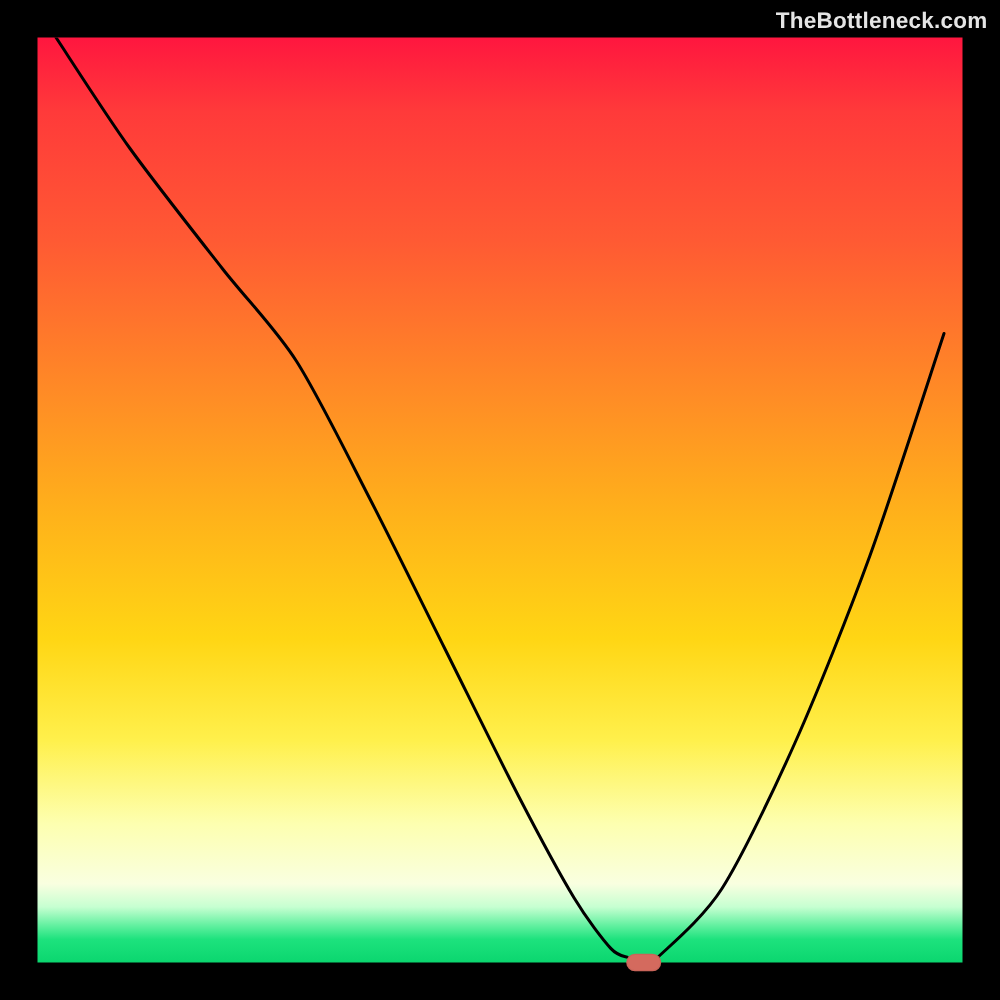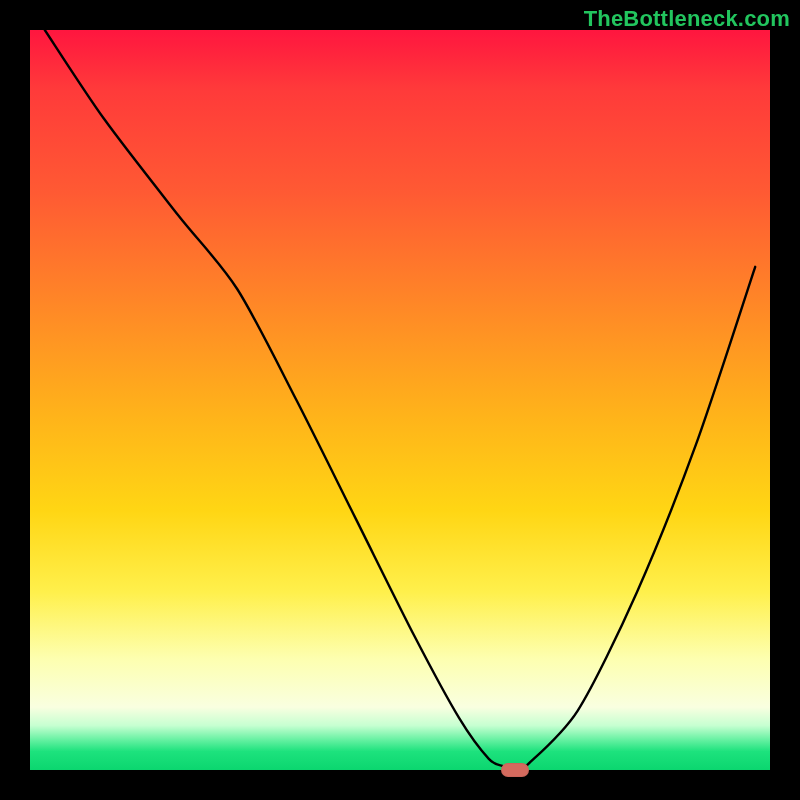--- a/index.html
+++ b/index.html
@@ -39,22 +39,22 @@
         #c6ffd1 94%,
         #62f0a0 96%,
         #1de27d 97.5%,
         #0bd66f 100%
       );
   }
   .watermark {
     position: absolute;
     top: 6px;
     right: 10px;
-    color: #22c55e;
-    font-size: 22px;
+    color: #e5e5e5;
+    font-size: 18px;
     font-weight: 600;
     letter-spacing: 0.2px;
     user-select: none;
   }
   .curve {
     position: absolute;
     inset: 0;
     width: 740px;
     height: 740px;
     pointer-events: none;

